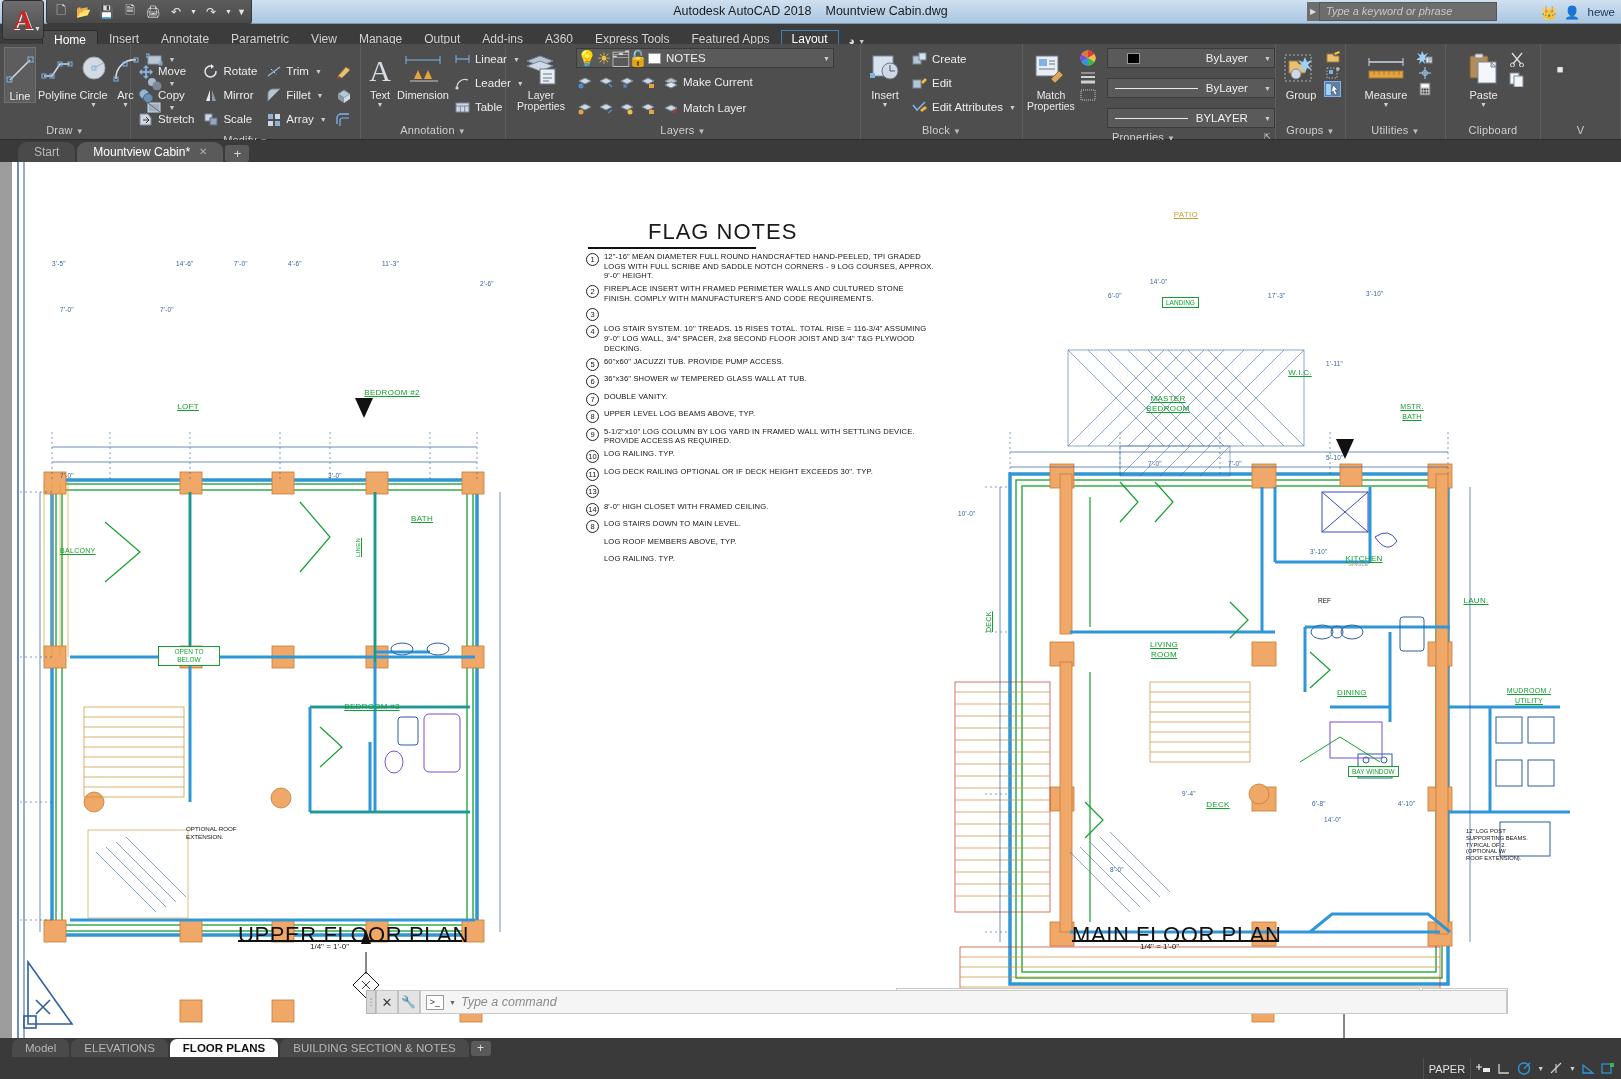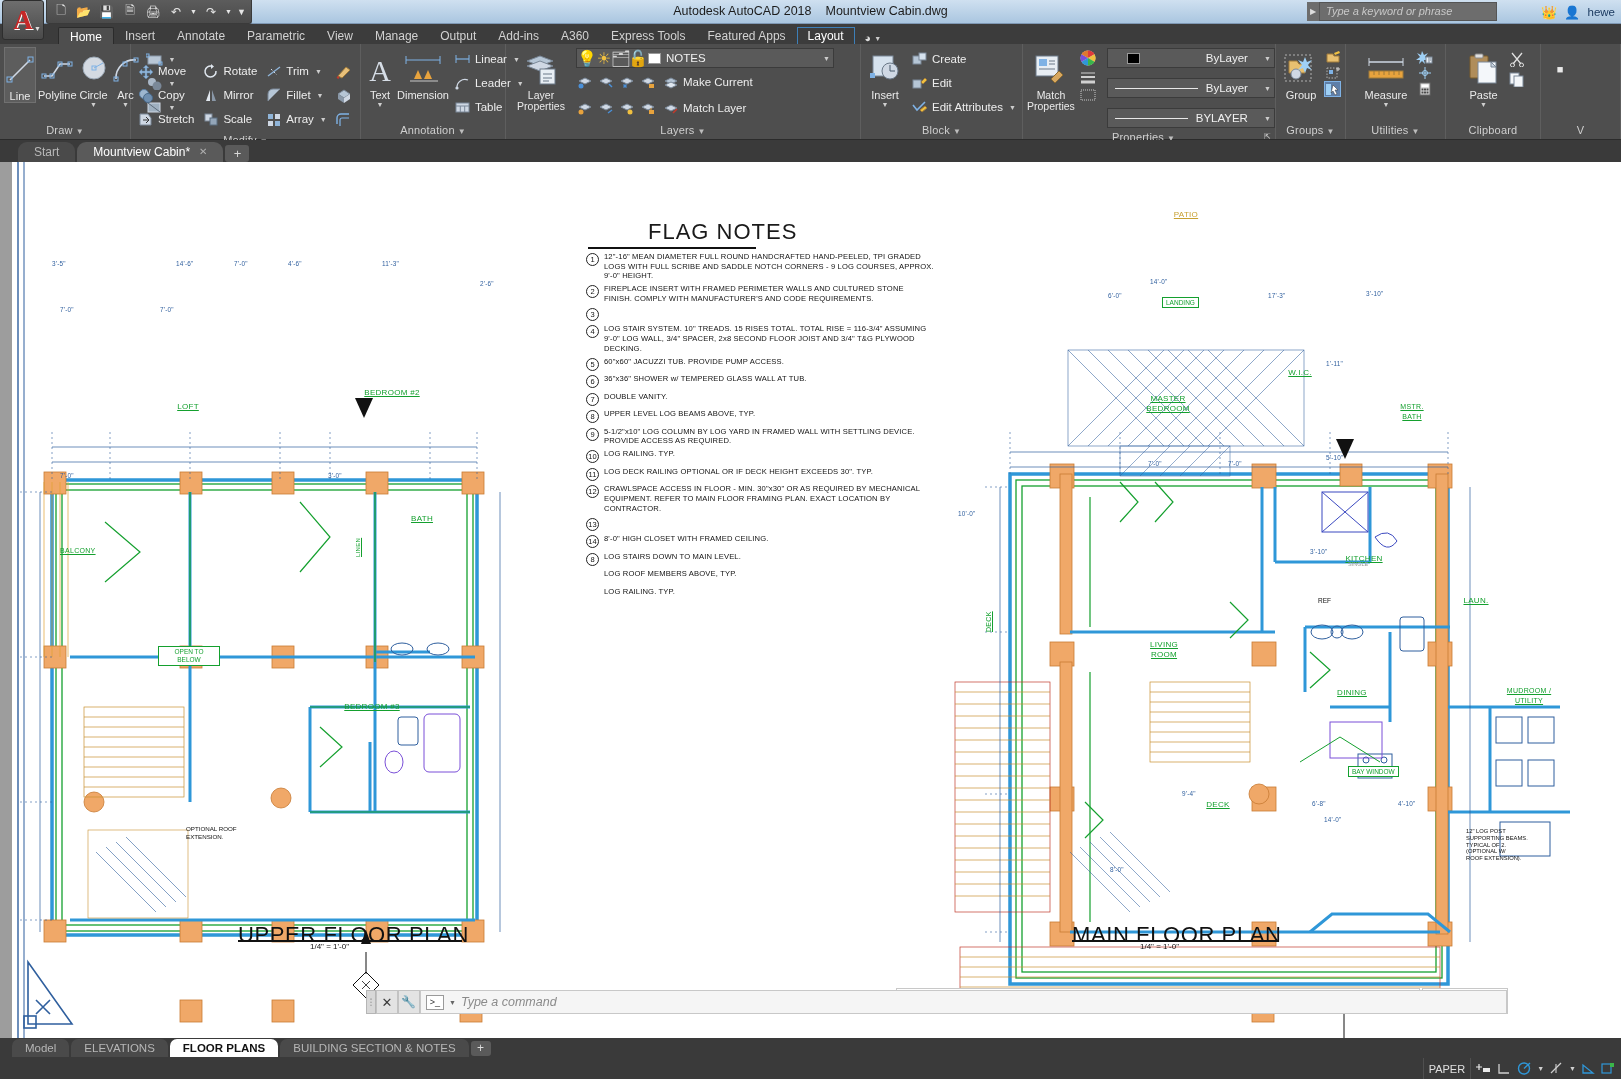--- a/index.html
+++ b/index.html
@@ -50,22 +50,22 @@
     display:flex;align-items:center;justify-content:center;}
   #searchbox{ flex:1;height:19px;background:#6d6d6d;border:1px solid #555;
     color:#c8c8c8;font-size:11px;font-style:italic;padding:0 6px;line-height:17px;}
   #infocenter{ position:absolute; right:0; top:2px; height:20px; display:flex;
     align-items:center; gap:7px; padding-right:6px;}
   .icIcon{ font-size:13px; color:#34495e;}
   #userName{font-size:11.5px;color:#17365d;}
   
   #ribtabs{
     position:absolute;left:0;top:24px;width:1621px;height:28px;
-    background:#3c3c3c; border-bottom:6px solid #15803d;
-    display:flex; align-items:flex-end; padding-left:58px; font-size:12px;
+    background:#3c3c3c; border-bottom:3px solid #15803d;
+    display:flex; align-items:flex-end; padding-left:42px; font-size:12px;
   }
   .rtab{ padding:2px 11px 3px 11px; color:#d2d2d2; height:19px; line-height:15px;}
   .rtab.active{ background:#4e4e4e; color:#ffffff; border:1px solid #2b2b2b;
     border-bottom:none; border-top-left-radius:2px;border-top-right-radius:2px;}
   .rtab.boxed{ border:1px solid #3d7fb8; color:#ffffff; padding:1px 10px 2px 10px;}
   #rtabIcon{ margin-left:10px; display:flex; align-items:center; gap:3px; padding-bottom:2px;}
   
   #ribbon{
     position:absolute; left:0; top:44px; width:1621px; height:96px;
     background:#4e4e4e; border-bottom:1px solid #2b2b2b;
@@ -1200,24 +1200,20 @@
       </div>
       <div class="note-row">
         <div class="note-num">10</div>
         <div class="note-txt">LOG RAILING. TYP.</div>
       </div>
       <div class="note-row">
         <div class="note-num">11</div>
         <div class="note-txt">LOG DECK RAILING OPTIONAL OR IF DECK HEIGHT EXCEEDS 30". TYP.</div>
       </div>
       <div class="note-row">
-        <div class="note-num">12</div>
-        <div class="note-txt">CRAWLSPACE ACCESS IN FLOOR - MIN. 30"x30" OR AS REQUIRED BY MECHANICAL EQUIPMENT. REFER TO MAIN FLOOR FRAMING PLAN. EXACT LOCATION BY CONTRACTOR.</div>
-      </div>
-      <div class="note-row">
         <div class="note-num">13</div>
         <div class="note-txt"></div>
       </div>
       <div class="note-row">
         <div class="note-num">14</div>
         <div class="note-txt">8'-0" HIGH CLOSET WITH FRAMED CEILING.</div>
       </div>
       <div class="note-row">
         <div class="note-num">8</div>
         <div class="note-txt">LOG STAIRS DOWN TO MAIN LEVEL.</div>

